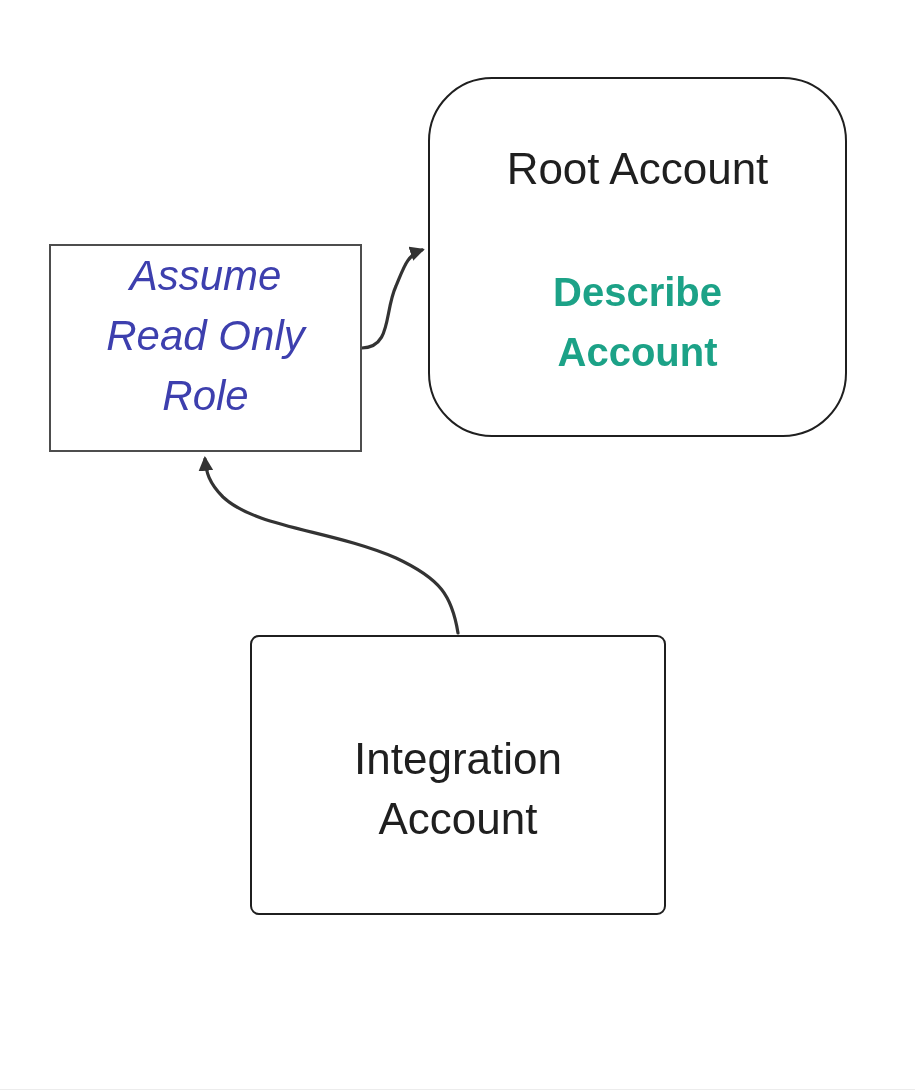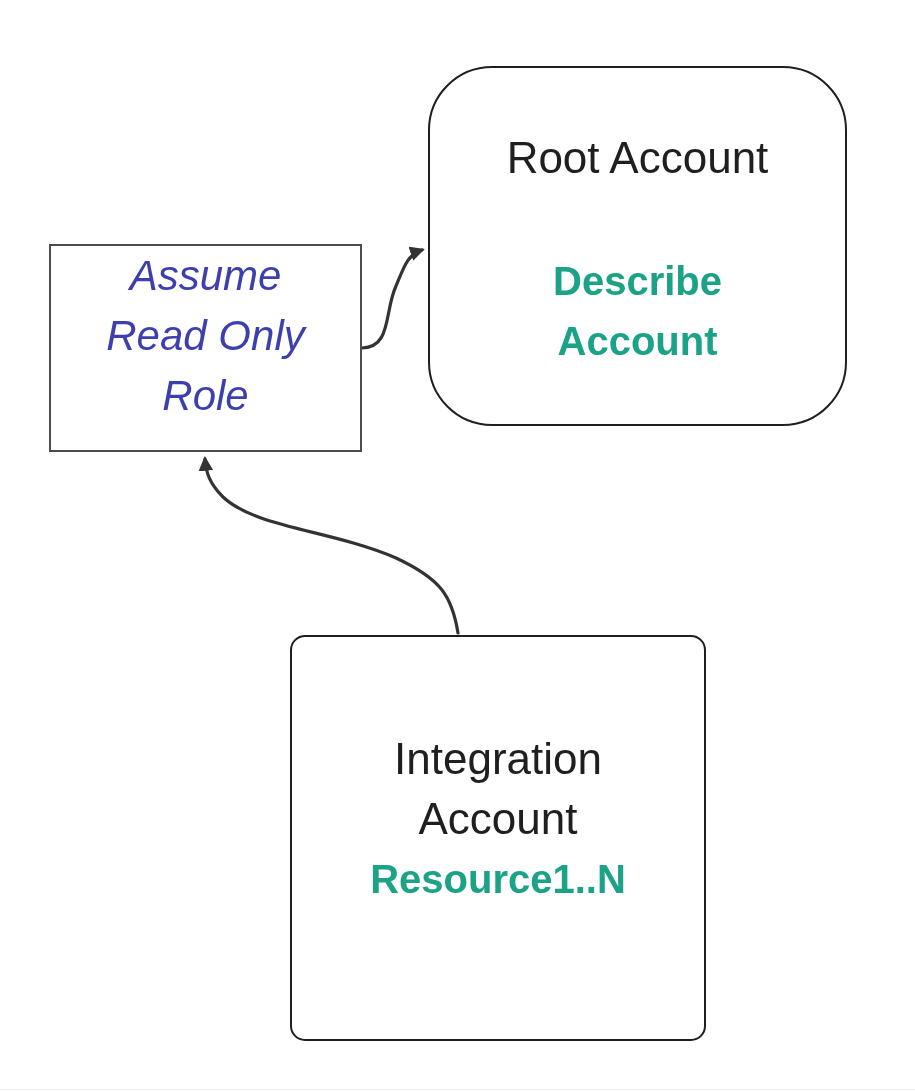--- a/index.html
+++ b/index.html
@@ -36,31 +36,30 @@
     box-sizing: border-box;
     background: #ffffff;
     text-align: center;
   }
   .node-rounded {
     border: 2px solid #1f1f1f;
     border-radius: 64px;
   }
   .node-root {
     left: 428px;
-    top: 66px;
+    top: 77px;
     width: 419px;
     height: 360px;
   }
   .node-integration {
     left: 250px;
     top: 635px;
     width: 416px;
-    height: 406px;
-    border-radius: 15px;
-    margin-left: 40px;
+    height: 280px;
+    border-radius: 9px;
   }
   .node-assume {
     left: 49px;
     top: 244px;
     width: 313px;
     height: 208px;
     border: 2px solid #4d4d4d;
   }
   .line {
     display: block;
@@ -121,17 +120,16 @@
 
   <div class="node node-assume">
     <span class="line assume-line">Assume</span>
     <span class="line assume-line">Read Only</span>
     <span class="line assume-line">Role</span>
   </div>
 
   <div class="node node-rounded node-integration">
     <span class="line black-label integration-title">Integration</span>
     <span class="line black-label">Account</span>
-    <span class="line accent-teal">Resource1..N</span>
   </div>
 
   <div class="bottom-edge"></div>
 </div>
 
 </body></html>

